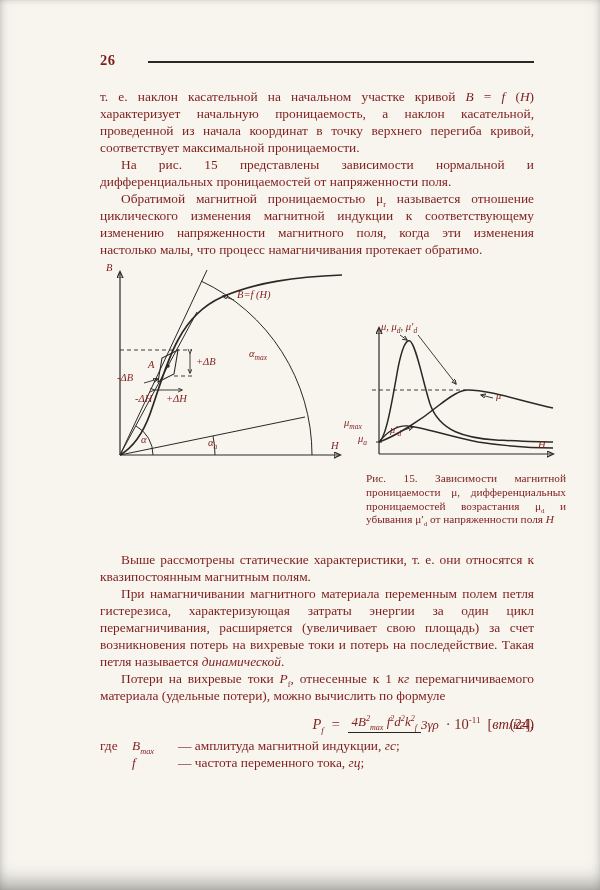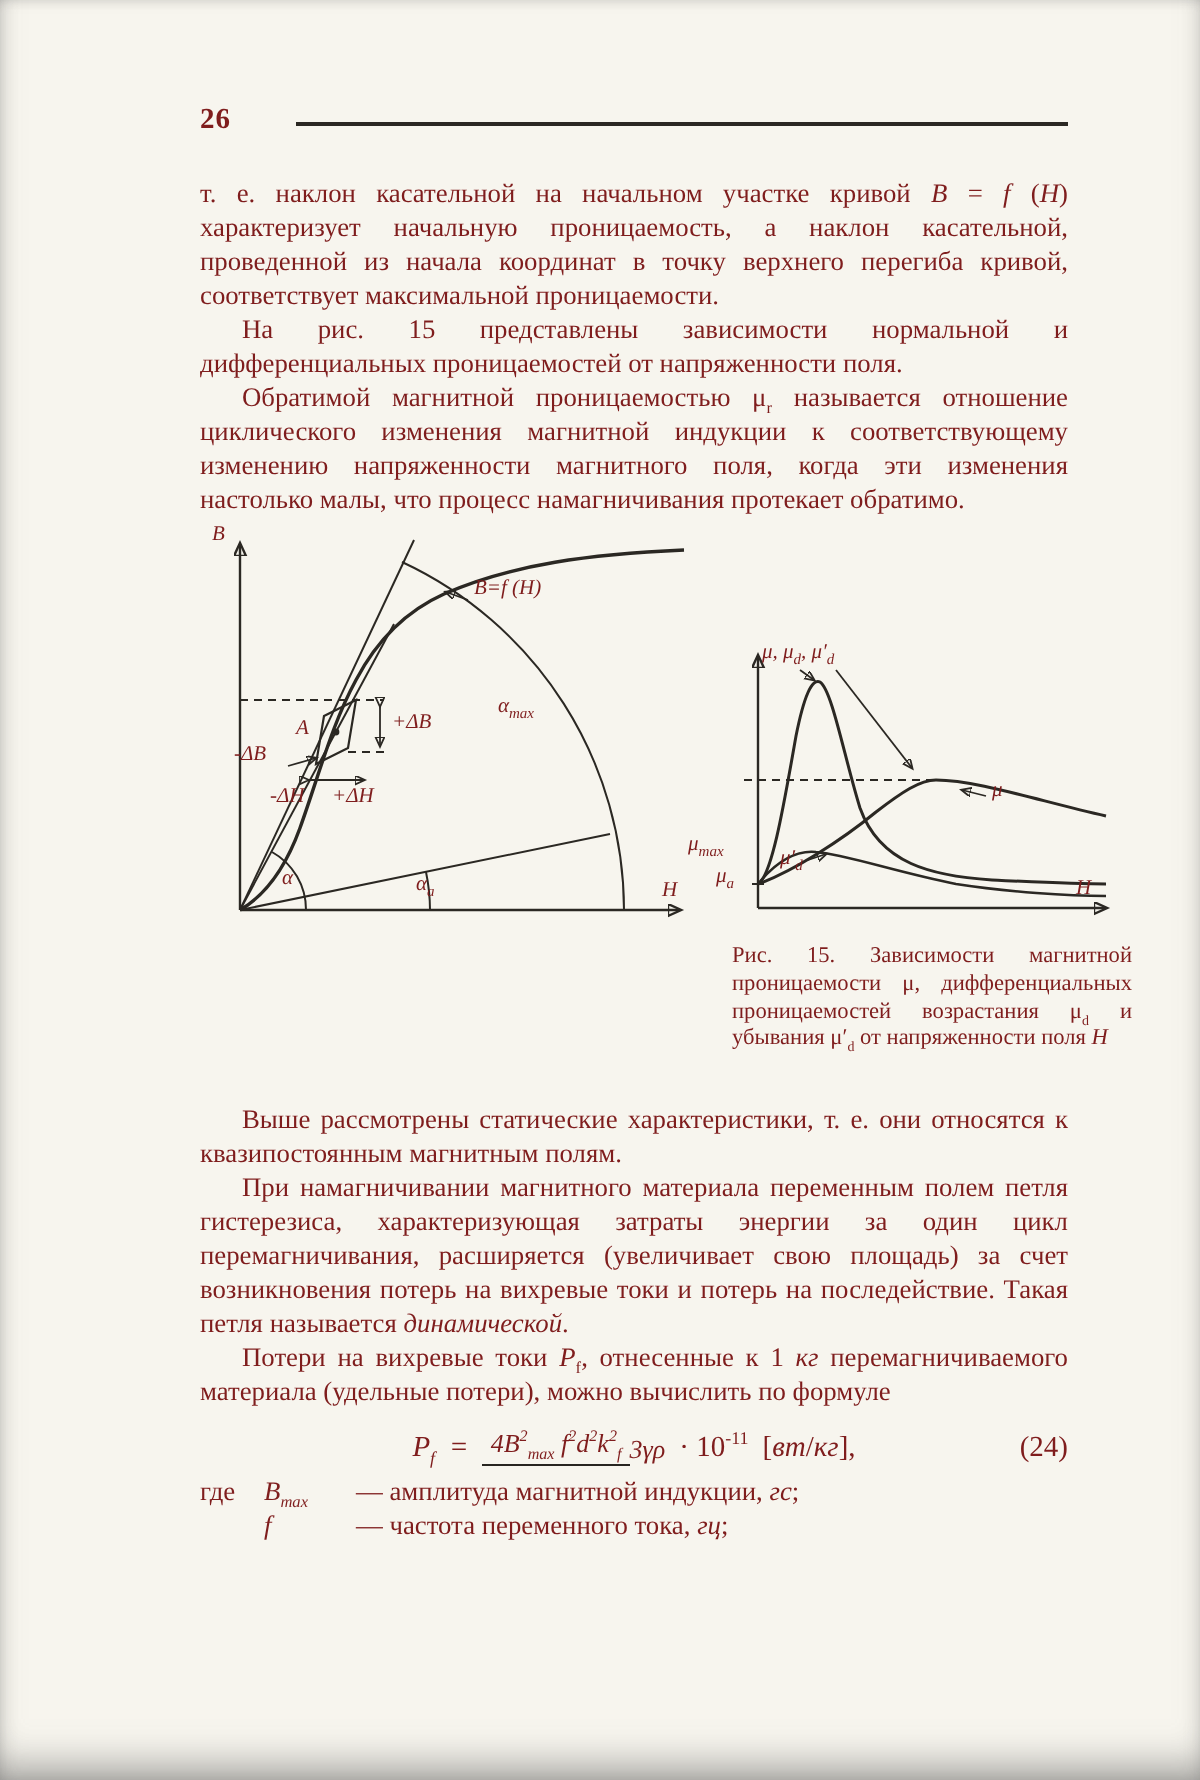--- a/index.html
+++ b/index.html
@@ -37,21 +37,21 @@
   .graph-svg { position:absolute; left:0; top:0; }
   .graph-svg path, .graph-svg line { stroke:#2b2823; fill:none; }
   .flabel { position:absolute; font-size:10.5px; line-height:11px; font-style:italic; white-space:nowrap; }
   .flabel sub { font-size:7.5px; }
   .figcaption { font-size:11.3px; line-height:13.8px; text-align:justify; margin-top:12px; text-indent:0; }
   .figcaption-14 { width:232px; margin-left:10px; margin-right:10px; text-align:center; }
   .figcaption-15 { width:200px; }
 
   .p-after-figs { margin-top:24px; }
 
-  .formula-row { position:relative; margin:10px 0 4px; text-align:center; font-size:14.5px; line-height:16px; }
+  .formula-row { position:relative; margin:10px 0 4px; text-align:right; font-size:14.5px; line-height:16px; }
   .formula-inner { display:inline-flex; align-items:center; gap:7px; font-style:italic; }
   .frac { display:inline-flex; align-items:center; font-size:13px; }
   .frac .num { padding:0 4px 2px; border-bottom:1.3px solid #272520; }
   .frac .den { padding-top:2px; }
   .eqnum { position:absolute; right:0; top:50%; transform:translateY(-50%); font-style:normal; }
 
   .where { margin-top:4px; display:flex; }
   .where-intro { width:32px; flex:none; }
   .where-rows { flex:1; }
   .where-row { display:flex; }

